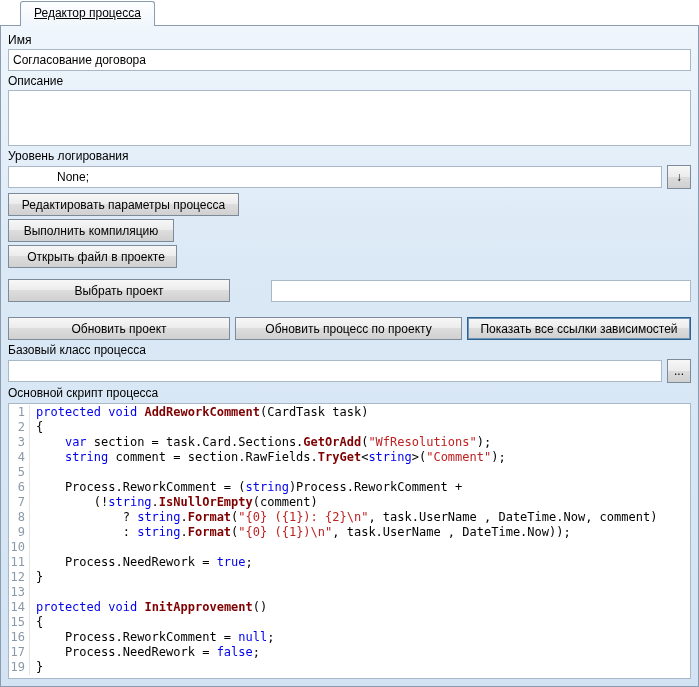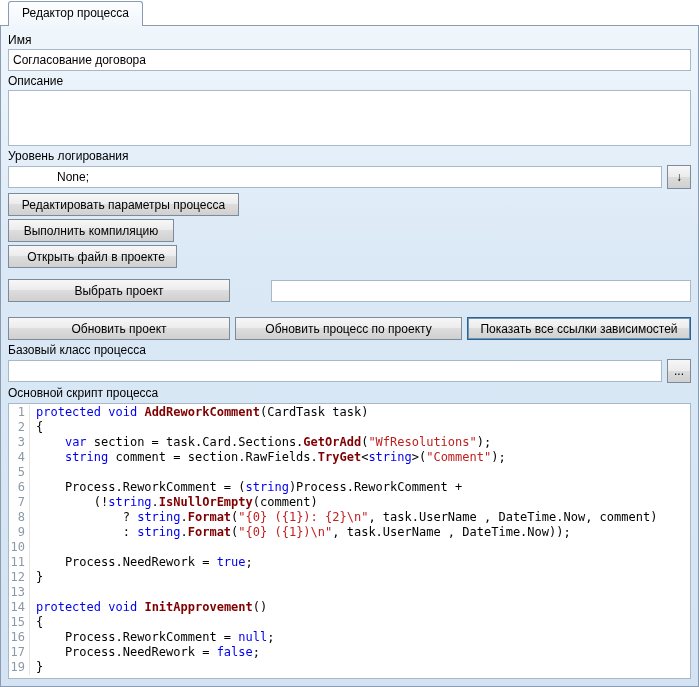--- a/index.html
+++ b/index.html
@@ -5,21 +5,21 @@
   * { box-sizing: border-box; }
   html, body { margin: 0; padding: 0; }
   body {
     width: 699px; height: 687px; overflow: hidden;
     background: #ffffff; color: #000;
     font-family: "Liberation Sans", "DejaVu Sans", sans-serif;
     font-size: 12px;
   }
   .window { width: 699px; height: 687px; display: flex; flex-direction: column; }
 
-  .tab-strip { height: 25px; padding-left: 8px; display: flex; align-items: flex-end; position: relative; z-index: 2; }
+  .tab-strip { height: 25px; padding-left: 20px; display: flex; align-items: flex-end; position: relative; z-index: 2; text-decoration: underline; }
   .tab {
     background: linear-gradient(#fdfeff, #f1f6fc);
     border: 1px solid #8b9cb0; border-bottom: none;
     border-radius: 3px 3px 0 0;
     padding: 4px 13px 6px; margin-bottom: -1px; cursor: default;
   }
 
   .panel {
     flex: 1; min-height: 0;
     border: 1px solid #8b9cb0;

